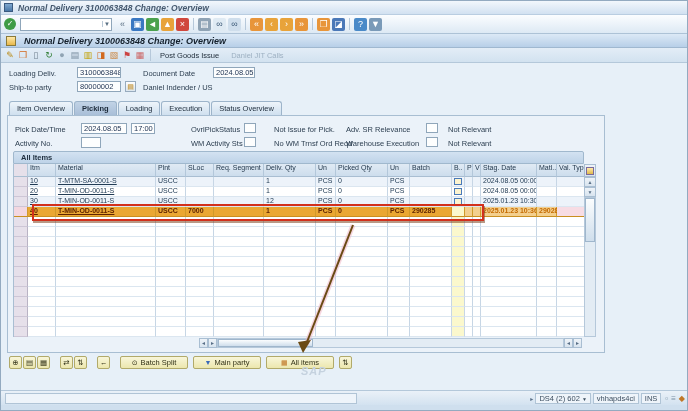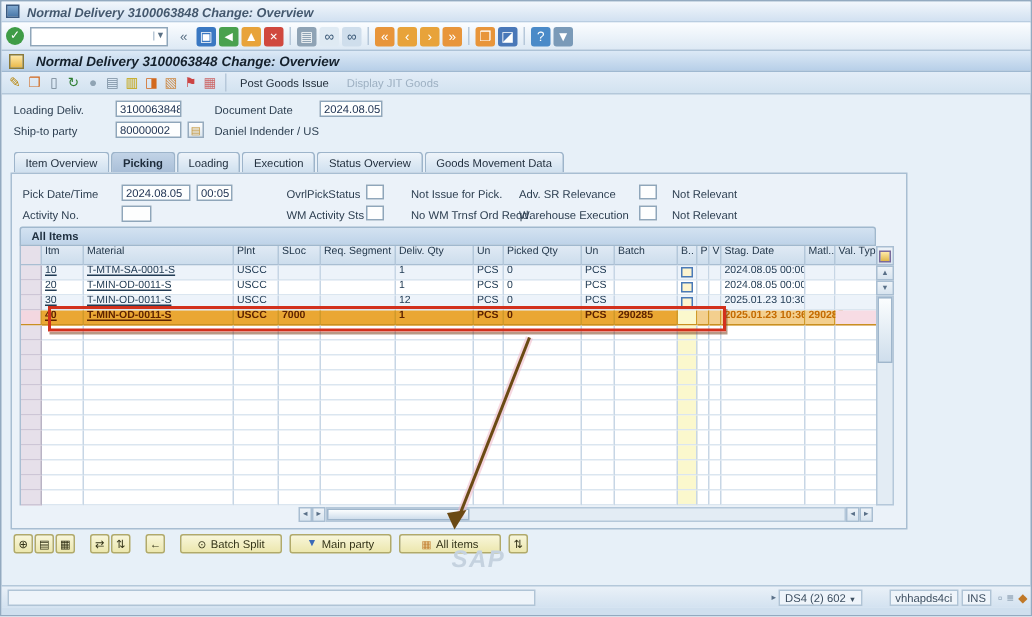--- a/index.html
+++ b/index.html
@@ -71,21 +71,21 @@
 
   
   .fbtn{height:13px;background:linear-gradient(#f8f6da,#ece7ae);border:1px solid #b1aa6a;border-radius:2px;display:inline-flex;align-items:center;justify-content:center;font-size:7.5px;color:#333318;gap:3px;white-space:nowrap;}
   .fbtn .gi{font-size:7px;}
 
   
   .statusbar{left:0;top:389px;width:688px;height:15px;background:linear-gradient(#eaf1f8,#d3e2f0);border-top:1px solid #b4c8da;display:flex;align-items:center;padding:0 4px;font-size:7.5px;color:#3c4e60;}
   .sfield{background:#eef4fa;border:1px solid #b0c4d6;height:11px;line-height:10px;padding:0 3px;white-space:nowrap;}
   .bottomstrip{left:0;top:404px;width:688px;height:7px;background:#cfdfee;}
 
-  .watermark{font-size:16px;font-weight:bold;font-style:italic;color:#c5d2df;letter-spacing:1px;}
+  .watermark{font-size:11px;font-weight:bold;font-style:italic;color:#c5d2df;letter-spacing:1px;}
 
   .annot-box{border:2px solid var(--annot-red);box-shadow:1px 2px 0 rgba(125,70,35,.55);pointer-events:none;}
   .annot-svg{pointer-events:none;}
 </style>
 </head>
 <body>
 
 <div class="win">
 
   <div class="abs titlebar">
@@ -136,47 +136,46 @@
         <span class="icn" style="background: transparent; color: rgb(144, 164, 180);">●</span>
         <span class="icn" style="background: transparent; color: rgb(122, 142, 160);">▤</span>
         <span class="icn" style="background: transparent; color: rgb(194, 160, 0);">▥</span>
         <span class="icn" style="background: transparent; color: rgb(210, 105, 30);">◨</span>
         <span class="icn" style="background: transparent; color: rgb(204, 136, 68);">▧</span>
         <span class="icn" style="background: transparent; color: rgb(204, 68, 68);">⚑</span>
         <span class="icn" style="background: transparent; color: rgb(204, 102, 102);">▦</span>
       </span>
     <span class="sep"></span>
     <span class="txtbtn">Post Goods Issue</span>
-    <span class="txtbtn disabled">Display JIT Goods</span>
+    <span class="txtbtn disabled">Daniel JIT Calls</span>
   </div>
 
   <span class="abs lbl" style="left:8px;top:68px;">Loading Deliv.</span>
   <span class="abs field" style="left:76px;top:66px;width:44px;">3100063848</span>
   <span class="abs lbl" style="left:142px;top:68px;">Document Date</span>
   <span class="abs field" style="left:212px;top:66px;width:42px;">2024.08.05</span>
 
   <span class="abs lbl" style="left:8px;top:82px;">Ship-to party</span>
   <span class="abs field" style="left:76px;top:80px;width:44px;">80000002</span>
   <span class="abs minibtn" style="left:124px;top:80px;">▤</span>
   <span class="abs lbl" style="left:142px;top:82px;">Daniel Indender / US</span>
 
   <div class="abs tabs" id="tabs">
       <span class="tab">Item Overview</span>
       <span class="tab active">Picking</span>
       <span class="tab">Loading</span>
       <span class="tab">Execution</span>
       <span class="tab">Status Overview</span>
-      <span class="tab">Goods Movement Data</span>
     </div>
 
   <div class="abs panel"></div>
 
   <span class="abs lbl" style="left:14px;top:124px;">Pick Date/Time</span>
   <span class="abs field" style="left:80px;top:122px;width:46px;">2024.08.05</span>
-  <span class="abs field" style="left:130px;top:122px;width:24px;">00:05</span>
+  <span class="abs field" style="left:130px;top:122px;width:24px;">17:00</span>
   <span class="abs lbl" style="left:190px;top:124px;">OvrlPickStatus</span>
   <span class="abs statusbox" style="left:243px;top:122px;"></span>
   <span class="abs lbl" style="left:273px;top:124px;">Not Issue for Pick.</span>
   <span class="abs lbl" style="left:345px;top:124px;">Adv. SR Relevance</span>
   <span class="abs statusbox" style="left:425px;top:122px;"></span>
   <span class="abs lbl" style="left:447px;top:124px;">Not Relevant</span>
 
   <span class="abs lbl" style="left:14px;top:138px;">Activity No.</span>
   <span class="abs field" style="left:80px;top:136px;width:20px;"></span>
   <span class="abs lbl" style="left:190px;top:138px;">WM Activity Sts</span>
@@ -571,21 +570,21 @@
     <line x1="352" y1="224" x2="305" y2="344" stroke="#f0b8c8" stroke-width="5" opacity="0.55"></line>
     <line x1="352" y1="224" x2="304" y2="346" stroke="#6b4a14" stroke-width="2"></line>
     <polygon points="302,352 310,339 297,341" fill="#6b4a14"></polygon>
   </svg>
 
   <div class="abs statusbar">
     <span class="sfield" style="width:352px;"></span>
     <span style="flex:1;"></span>
     <span style="font-size:6px;color:#5a7088;margin-right:2px;">▸</span>
     <span class="sfield"><span>DS4 (2) 602</span> <span style="font-size:5px;">▼</span></span>
-    <span class="sfield" style="margin-left:18px;">vhhapds4ci</span>
+    <span class="sfield" style="margin-left:2px;">vhhapds4ci</span>
     <span class="sfield" style="margin-left:2px;">INS</span>
     <span id="status-icons" style="display:flex;gap:3px;margin-left:4px;">
         <span style="font-size: 8px; color: rgb(122, 144, 164);">▫</span>
         <span style="font-size: 8px; color: rgb(122, 144, 164);">≡</span>
         <span style="font-size: 8px; color: rgb(192, 120, 40);">◆</span>
       </span>
   </div>
   <div class="abs bottomstrip"></div>
 </div>
 

